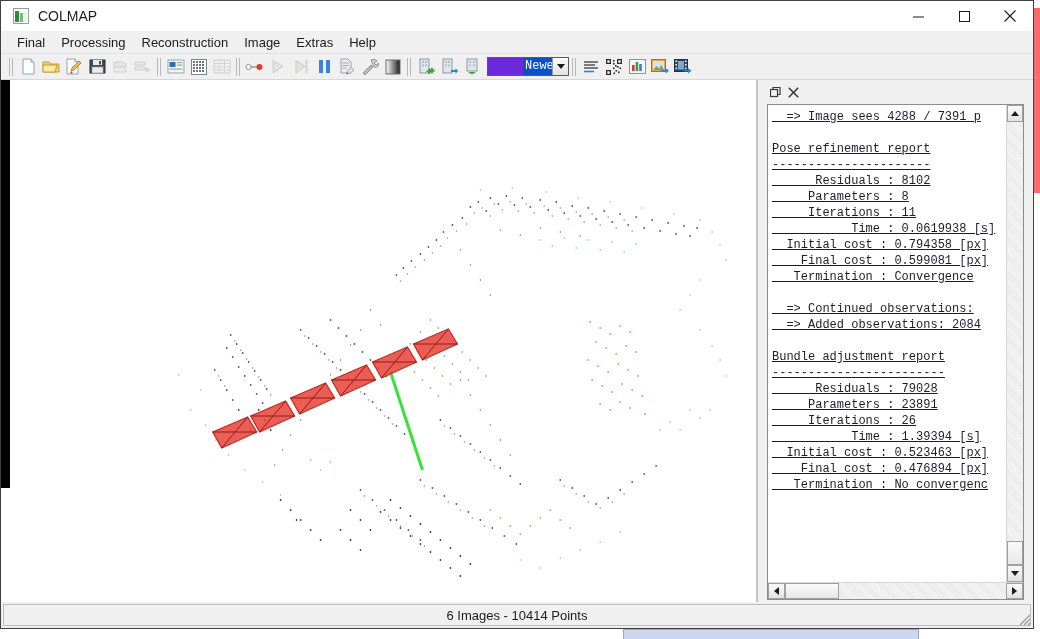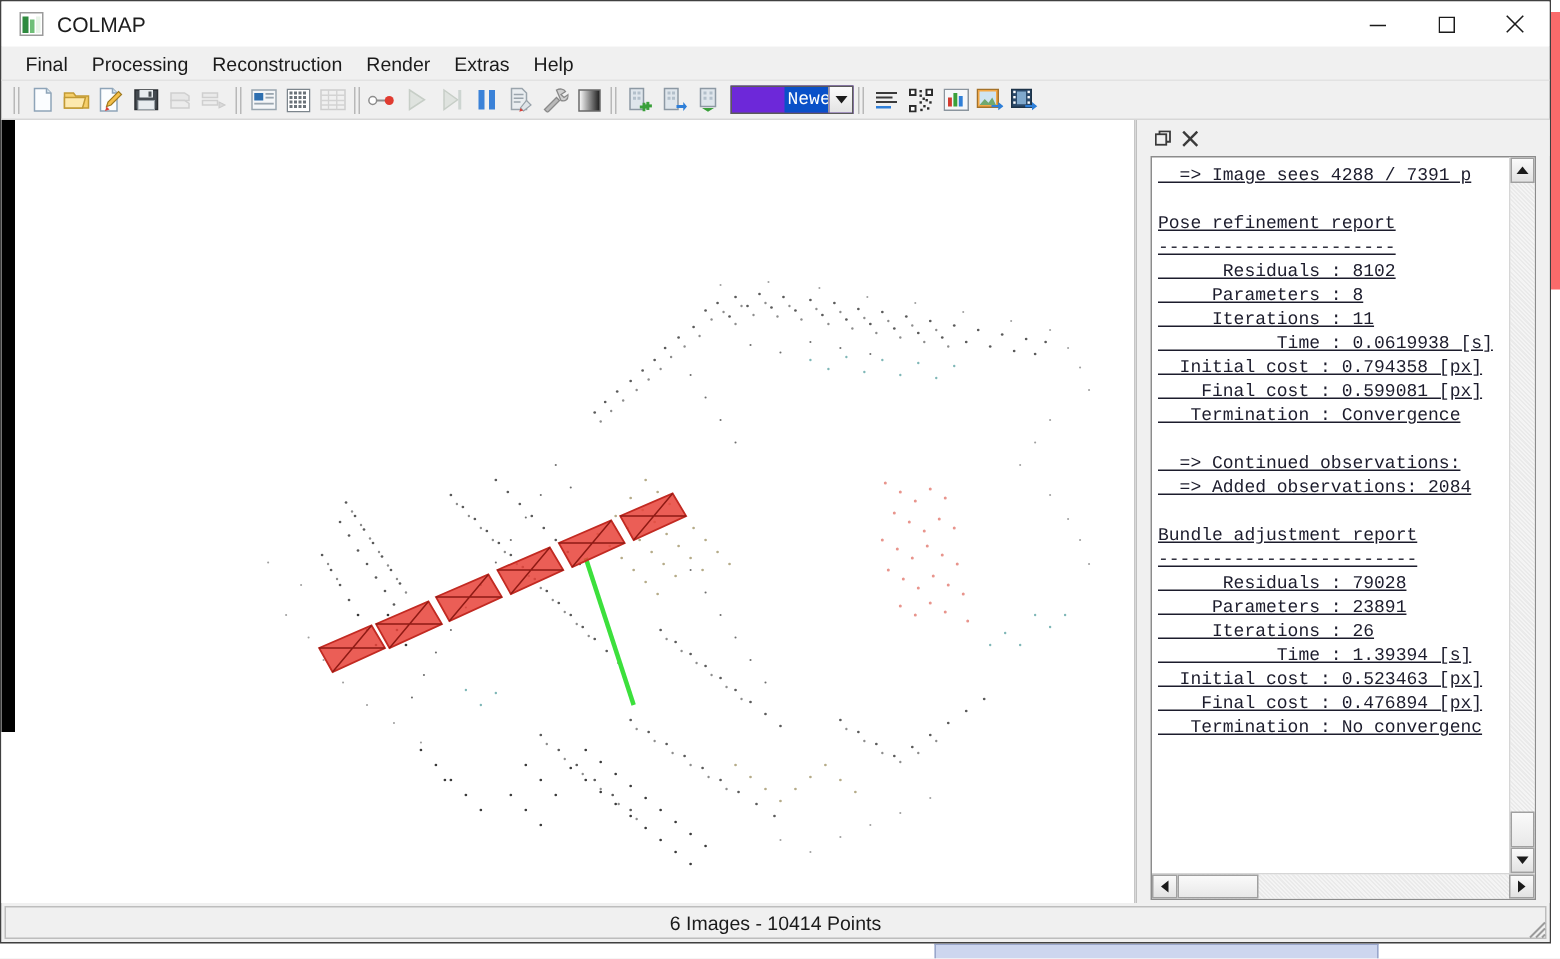--- a/index.html
+++ b/index.html
@@ -341,21 +341,21 @@
               <line x1="11.5" y1="0.5" x2="0.5" y2="11.5" stroke="#1b1b1b" stroke-width="1.1"></line>
             </svg>
         </div>
       </div>
     </div>
 
     <div class="menubar">
       <div class="menu-item">Final</div>
       <div class="menu-item">Processing</div>
       <div class="menu-item">Reconstruction</div>
-      <div class="menu-item">Render</div>
+      <div class="menu-item">Image</div>
       <div class="menu-item">Extras</div>
       <div class="menu-item">Help</div>
     </div>
 
     <div class="toolbar">
 
       <div class="tb-sep"></div>
 
       <div class="tb-btn">
         <svg width="17" height="17" viewBox="0 0 17 17">

